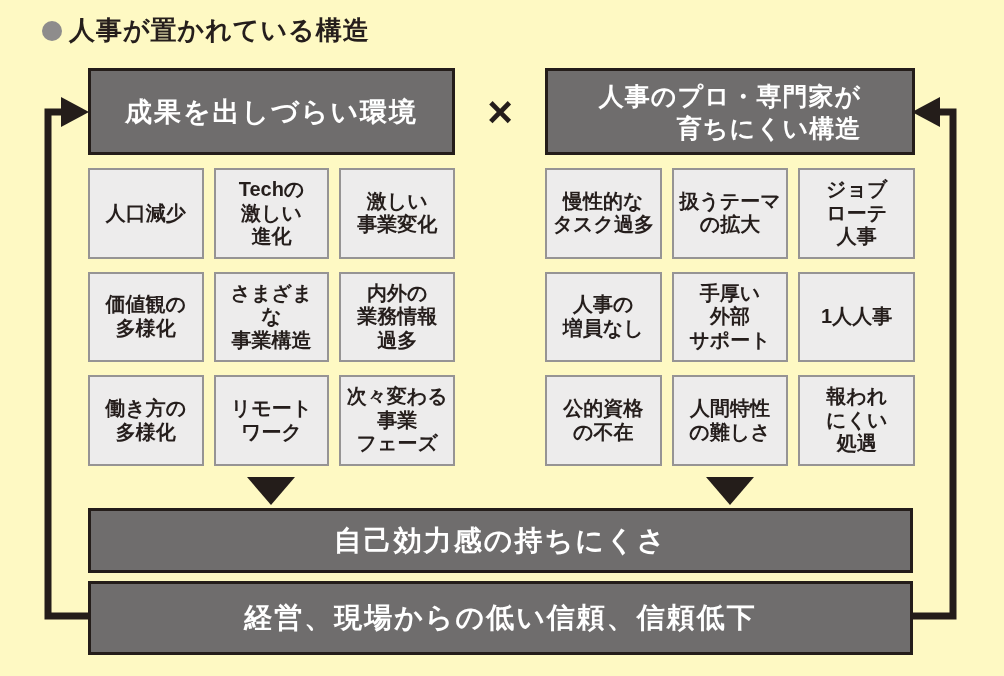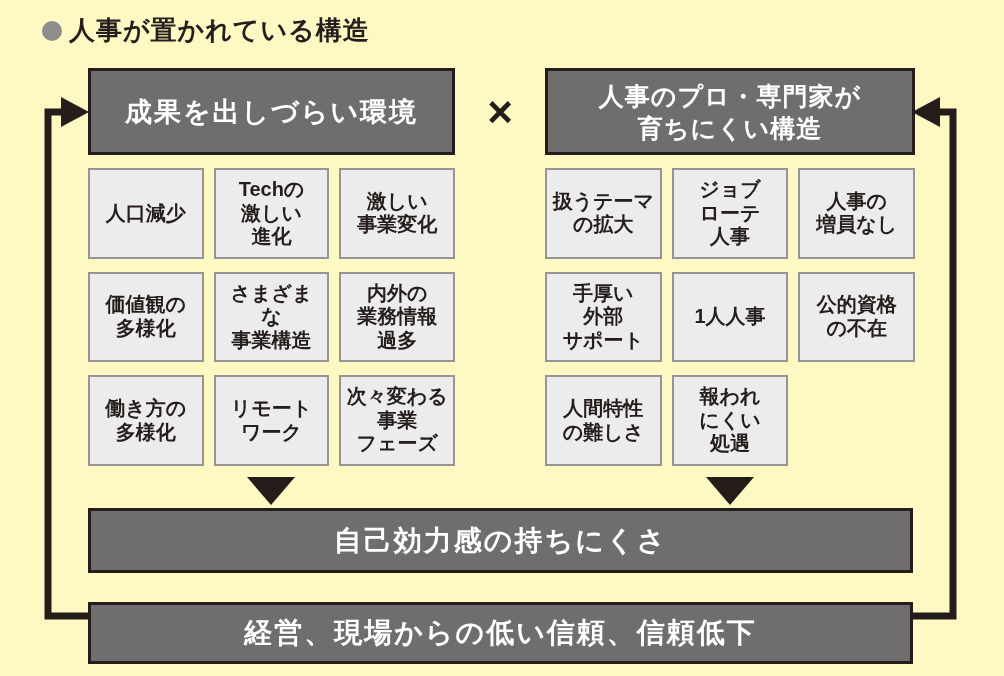--- a/index.html
+++ b/index.html
@@ -52,42 +52,42 @@
     border:2px solid #969494;
     box-sizing:border-box;
     display:flex;align-items:center;justify-content:center;
     text-align:center;
     font-size:20px;font-weight:bold;line-height:1.18;
     white-space:pre-line;color:#251e1c;
   }
   
   .bar{left:88px;width:825px;letter-spacing:2px;}
   .bar1{top:508px;height:65px;font-size:28px;}
-  .bar2{top:602px;height:62px;font-size:28px;}
+  .bar2{top:581px;height:74px;font-size:28px;}
   
   .overlay{position:absolute;left:0;top:0;pointer-events:none;}
 </style>
 </head>
 <body>
 
 <div class="canvas">
 
   <div class="title">
     <span class="bullet"></span>
     <span>人事が置かれている構造</span>
   </div>
 
   <div class="darkbox hdr-left">
     <span>成果を出しづらい環境</span>
   </div>
 
   <div class="multiply">×</div>
 
   <div class="darkbox hdr-right">
-    <span style="white-space:pre-line;">人事のプロ・専門家が
+    <span style="white-space:pre-line;text-align:right;">人事のプロ・専門家が
 育ちにくい構造</span>
   </div>
 
   <div class="grid grid-left">
     <div class="cell">人口減少</div>
     <div class="cell">Techの
 激しい
 進化</div>
     <div class="cell">激しい
 事業変化</div>
@@ -102,20 +102,22 @@
     <div class="cell">働き方の
 多様化</div>
     <div class="cell">リモート
 ワーク</div>
     <div class="cell">次々変わる
 事業
 フェーズ</div>
   </div>
 
   <div class="grid grid-right">
+    <div class="cell">慢性的な
+タスク過多</div>
     <div class="cell">扱うテーマ
 の拡大</div>
     <div class="cell">ジョブ
 ローテ
 人事</div>
     <div class="cell">人事の
 増員なし</div>
     <div class="cell">手厚い
 外部
 サポート</div>

